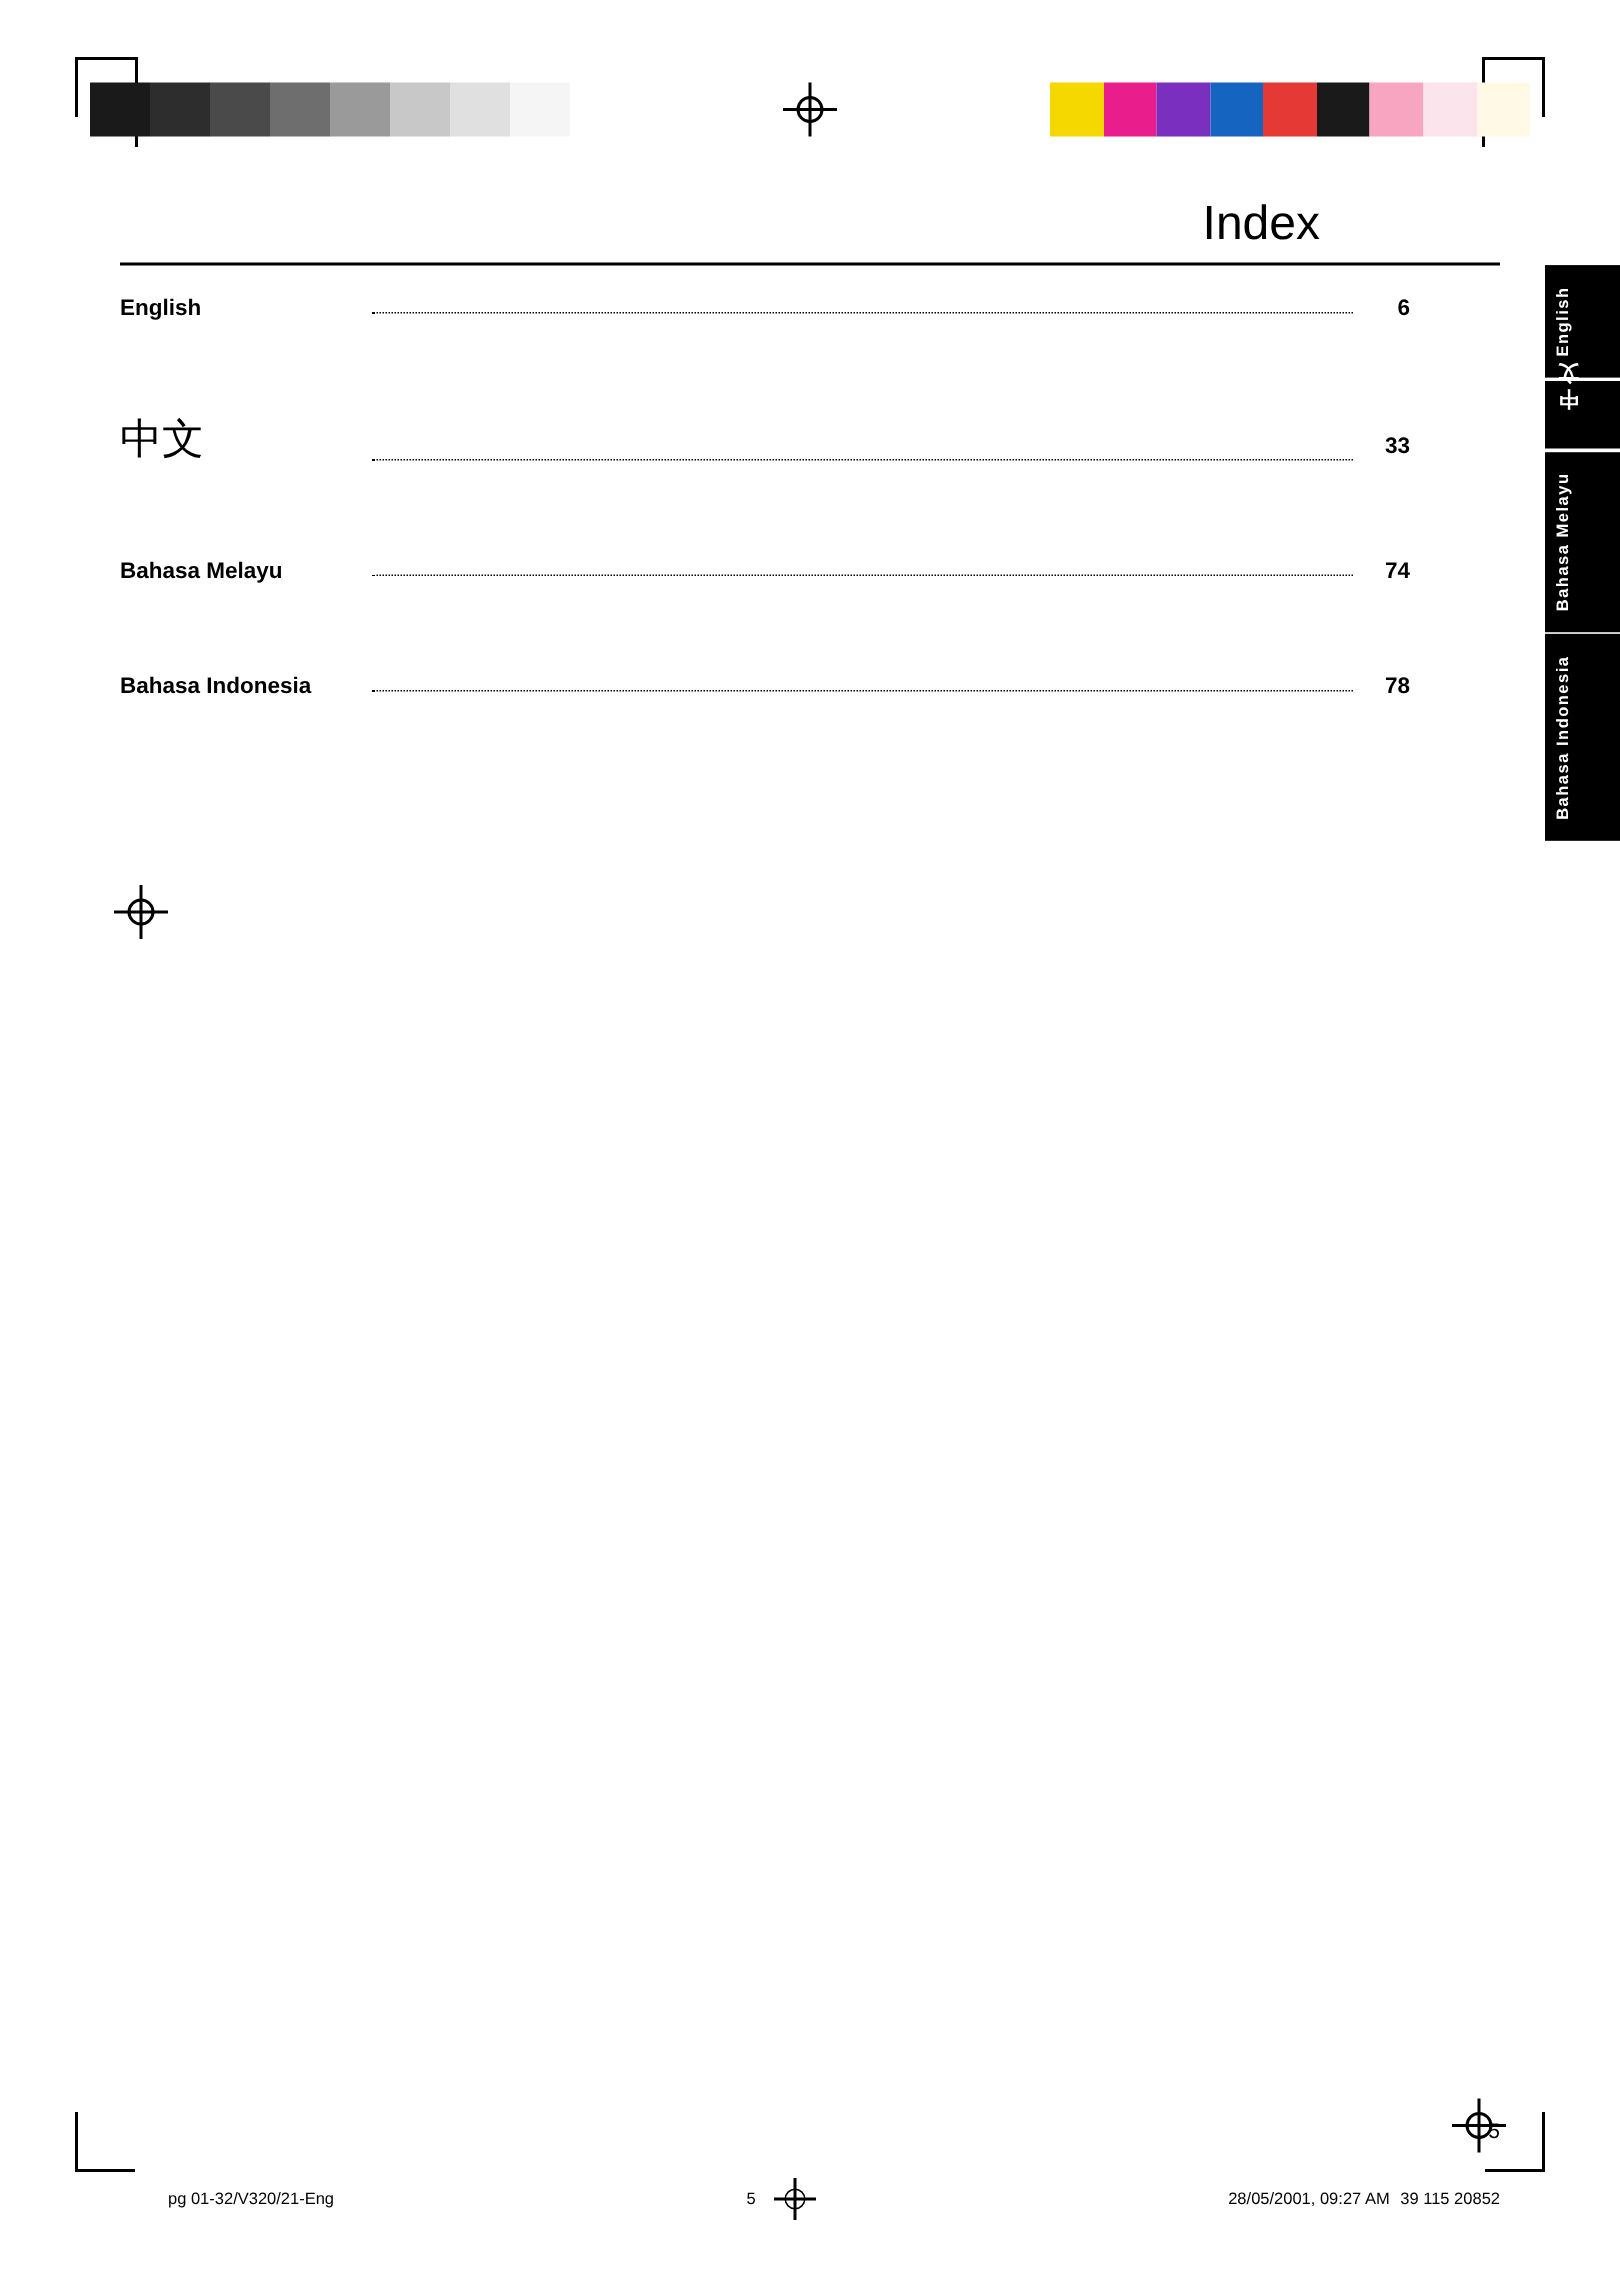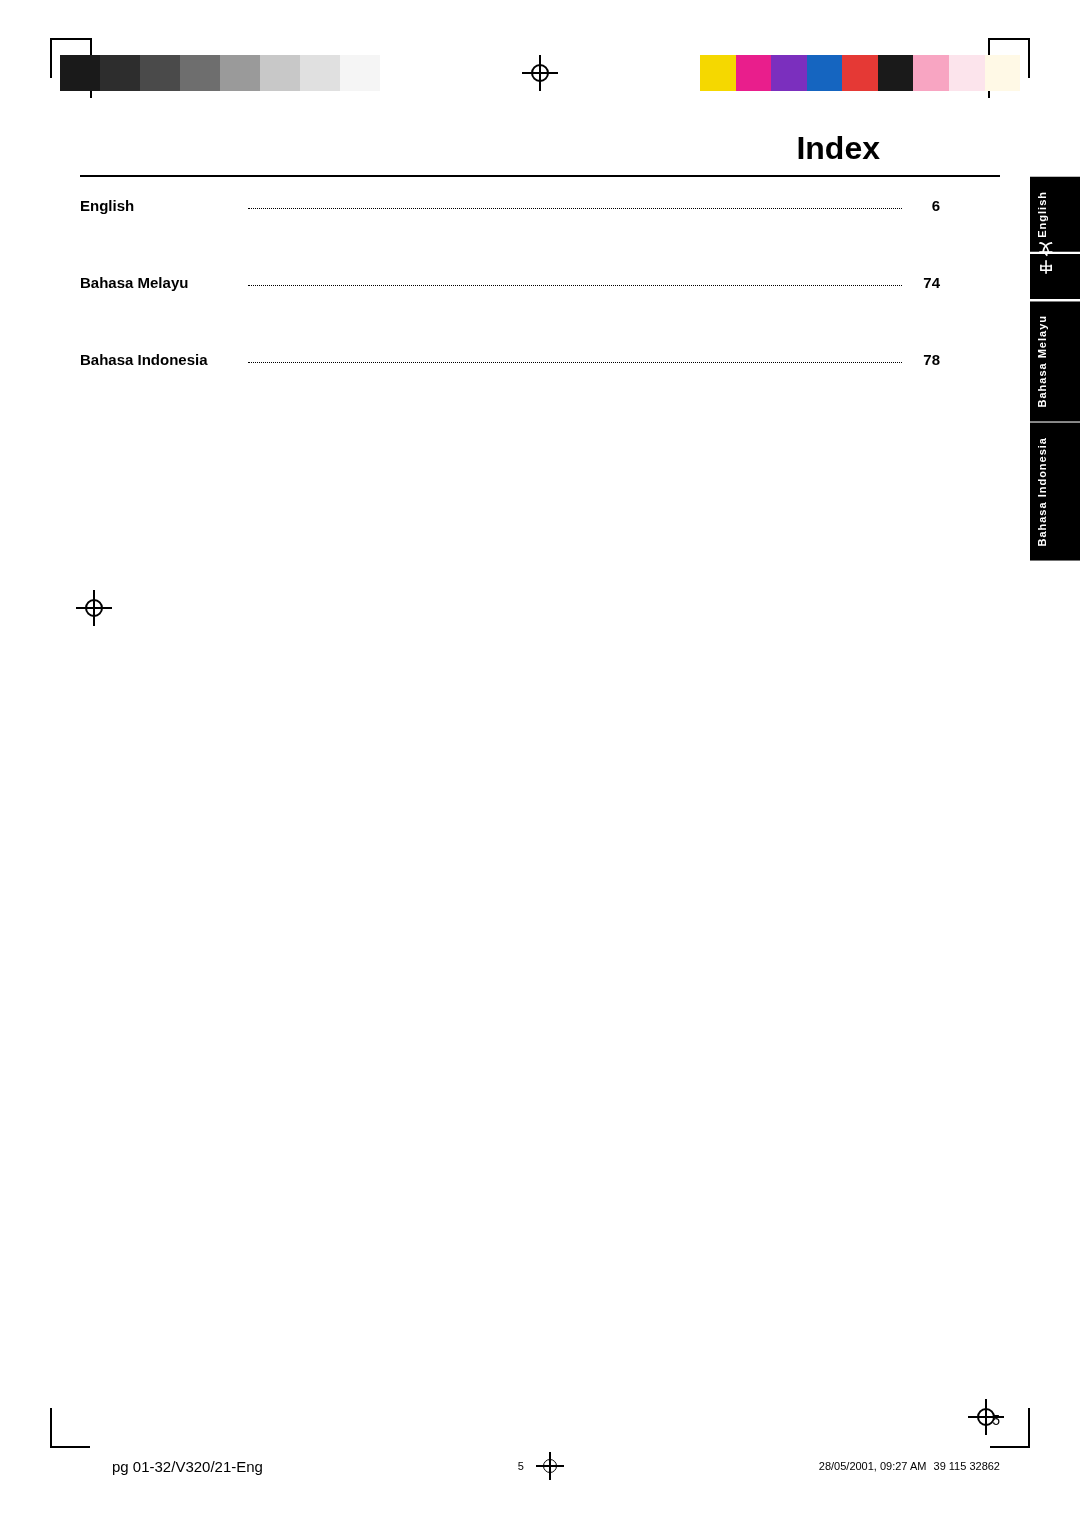--- a/index.html
+++ b/index.html
@@ -196,21 +196,21 @@
       top: 130px;
       left: 80px;
       right: 80px;
       bottom: 120px;
     }
 
     
     .page-title {
       text-align: right;
       font-size: 32px;
-      font-weight: bold;
+      font-weight: normal;
       margin-bottom: 8px;
       padding-right: 120px;
     }
 
     
     .title-rule {
       border: none;
       border-top: 2px solid #000;
       margin-bottom: 0;
       width: 100%;
@@ -301,21 +301,21 @@
       bottom: 48px;
       left: 80px;
       right: 80px;
       display: flex;
       align-items: center;
       justify-content: space-between;
       font-size: 11px;
     }
 
     .footer-left {
-      font-size: 15px;
+      font-size: 11px;
       padding-left: 32px;
     }
 
     .footer-center {
       font-size: 11px;
     }
 
     .footer-crosshair {
       width: 28px;
       height: 28px;
@@ -434,20 +434,25 @@
         <div class="sidebar-tab chinese">中　文</div>
         <div class="sidebar-tab">Bahasa Melayu</div>
         <div class="sidebar-tab">Bahasa Indonesia</div>
       </div>
 
     <div id="entry-rows-container">
         <div class="index-entry">
           <span class="entry-label">English</span>
           <span class="entry-dots"></span>
           <span class="entry-page">6</span>
+        </div>
+        <div class="index-entry">
+          <span class="entry-label chinese-label">中文</span>
+          <span class="entry-dots"></span>
+          <span class="entry-page">33</span>
         </div>
         <div class="index-entry">
           <span class="entry-label">Bahasa Melayu</span>
           <span class="entry-dots"></span>
           <span class="entry-page">74</span>
         </div>
         <div class="index-entry">
           <span class="entry-label">Bahasa Indonesia</span>
           <span class="entry-dots"></span>
           <span class="entry-page">78</span>
@@ -461,15 +466,15 @@
 <div class="bottom-footer">
   <div class="footer-left">pg 01-32/V320/21-Eng</div>
   <div style="display:flex;align-items:center;gap:12px;">
     <span class="footer-center">5</span>
     <div class="footer-crosshair">
       <div class="footer-crosshair-circle"></div>
     </div>
   </div>
   <div class="footer-right">
     <span>28/05/2001, 09:27 AM</span>
-    <span style="margin-left: 4px;">39 115 32862</span>
+    <span style="margin-left: 4px;">39 115 20852</span>
   </div>
 </div>
 
 </body></html>

